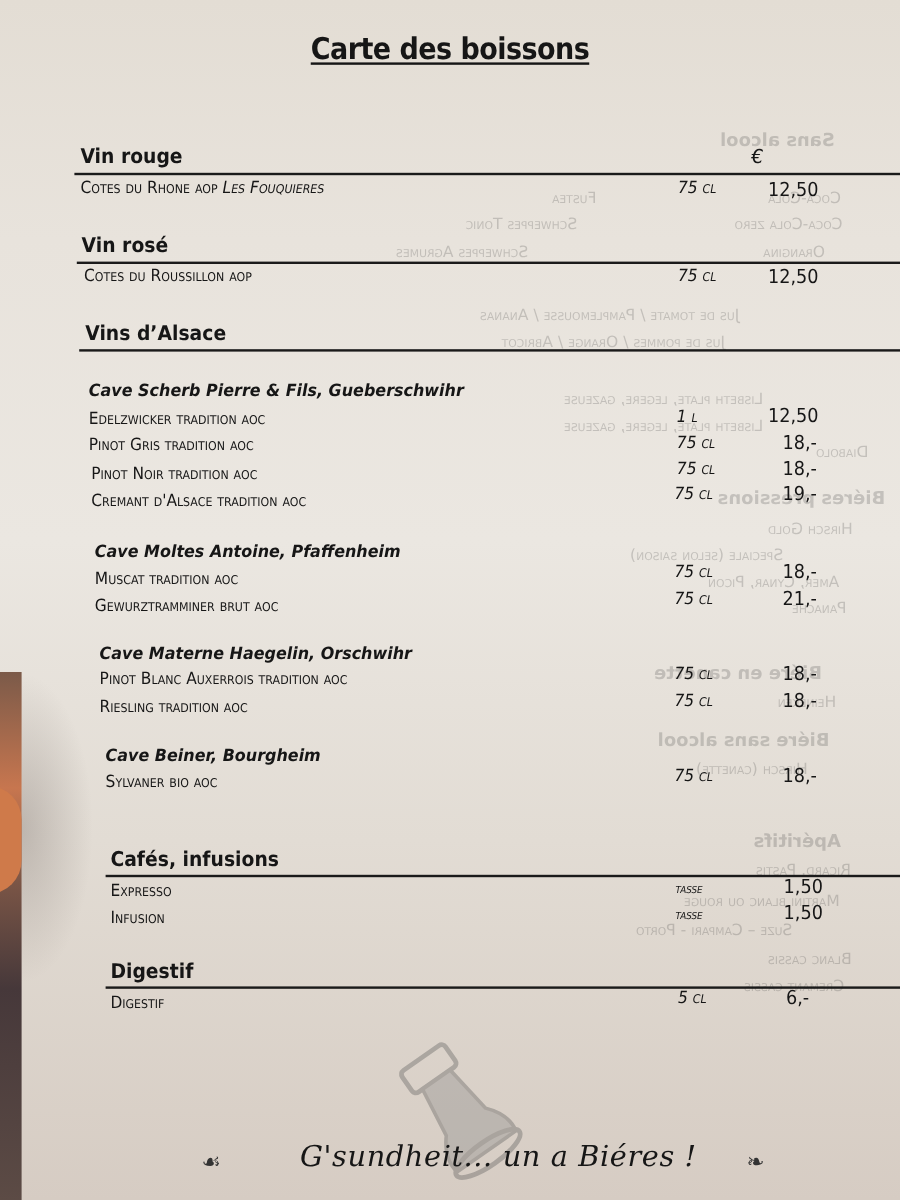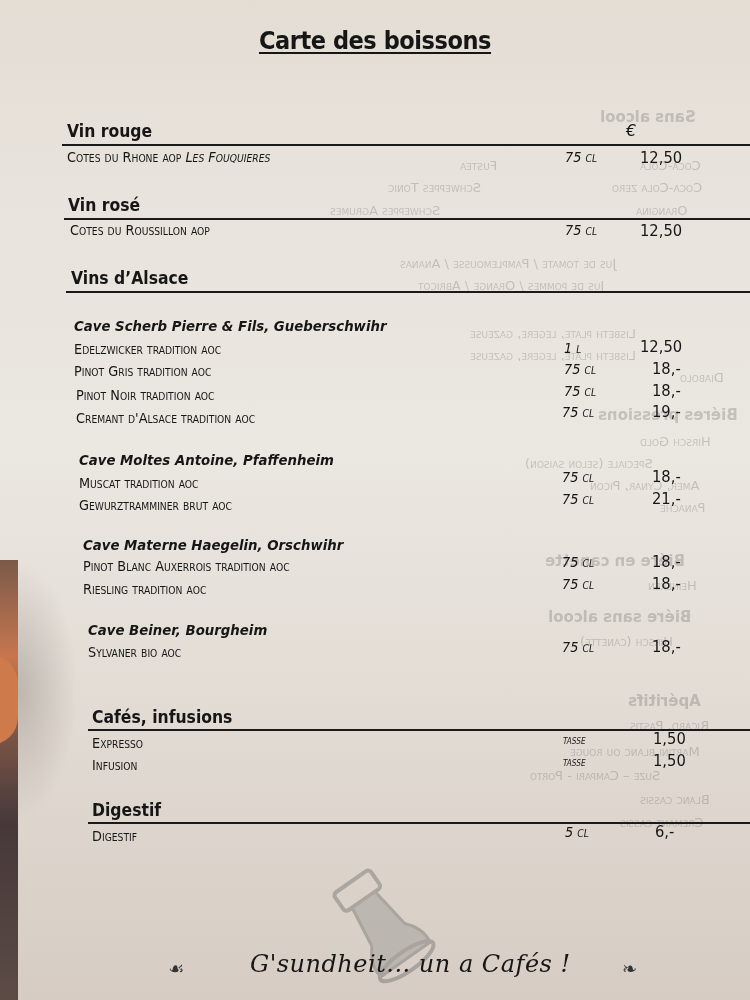--- a/index.html
+++ b/index.html
@@ -168,14 +168,14 @@
 <div class="vol" style="left:565px;top:824px;">5 cl</div>
 <div class="price" style="left:655px;top:822px;">6,-</div>
 
 <svg class="bell" viewBox="0 0 90 120">
   <rect x="20" y="5" width="44" height="22" rx="4" fill="none" stroke="#555" stroke-width="4"></rect>
   <path d="M28 27 L56 27 L62 70 Q75 85 72 100 L12 100 Q9 85 22 70 Z" fill="#888" stroke="#555" stroke-width="3"></path>
   <ellipse cx="42" cy="102" rx="32" ry="10" fill="none" stroke="#555" stroke-width="4"></ellipse>
 </svg>
 
 <div class="orn" style="left:168px;">☙</div>
-<div class="footer">G'sundheit... un a Cafés !</div>
+<div class="footer">G'sundheit... un a Biéres !</div>
 <div class="orn" style="left:622px;">❧</div>
 
 </body></html>

